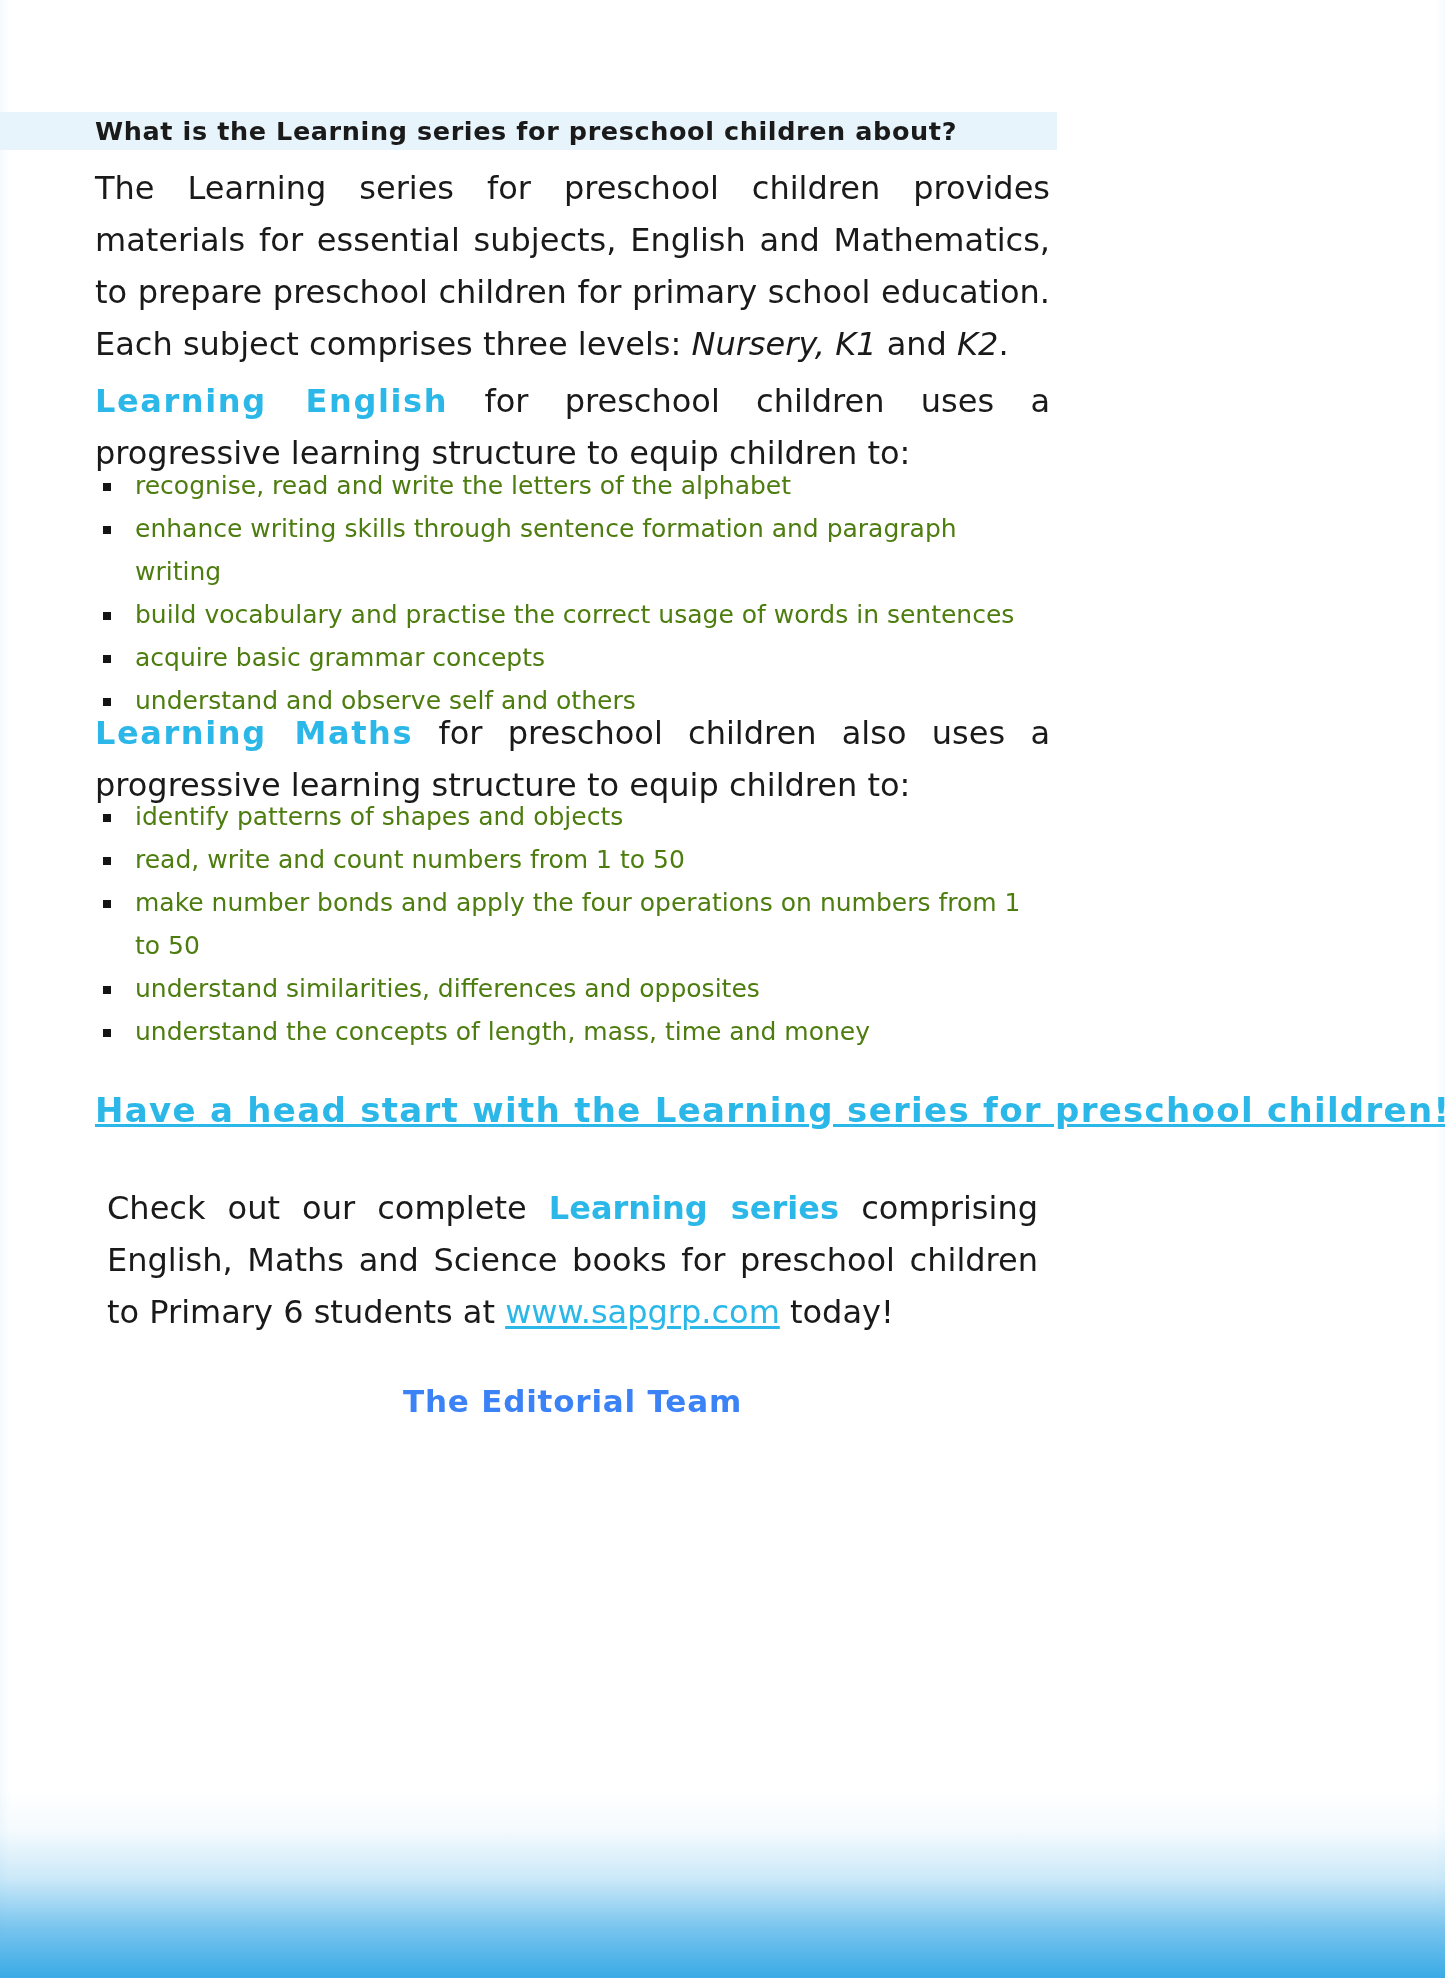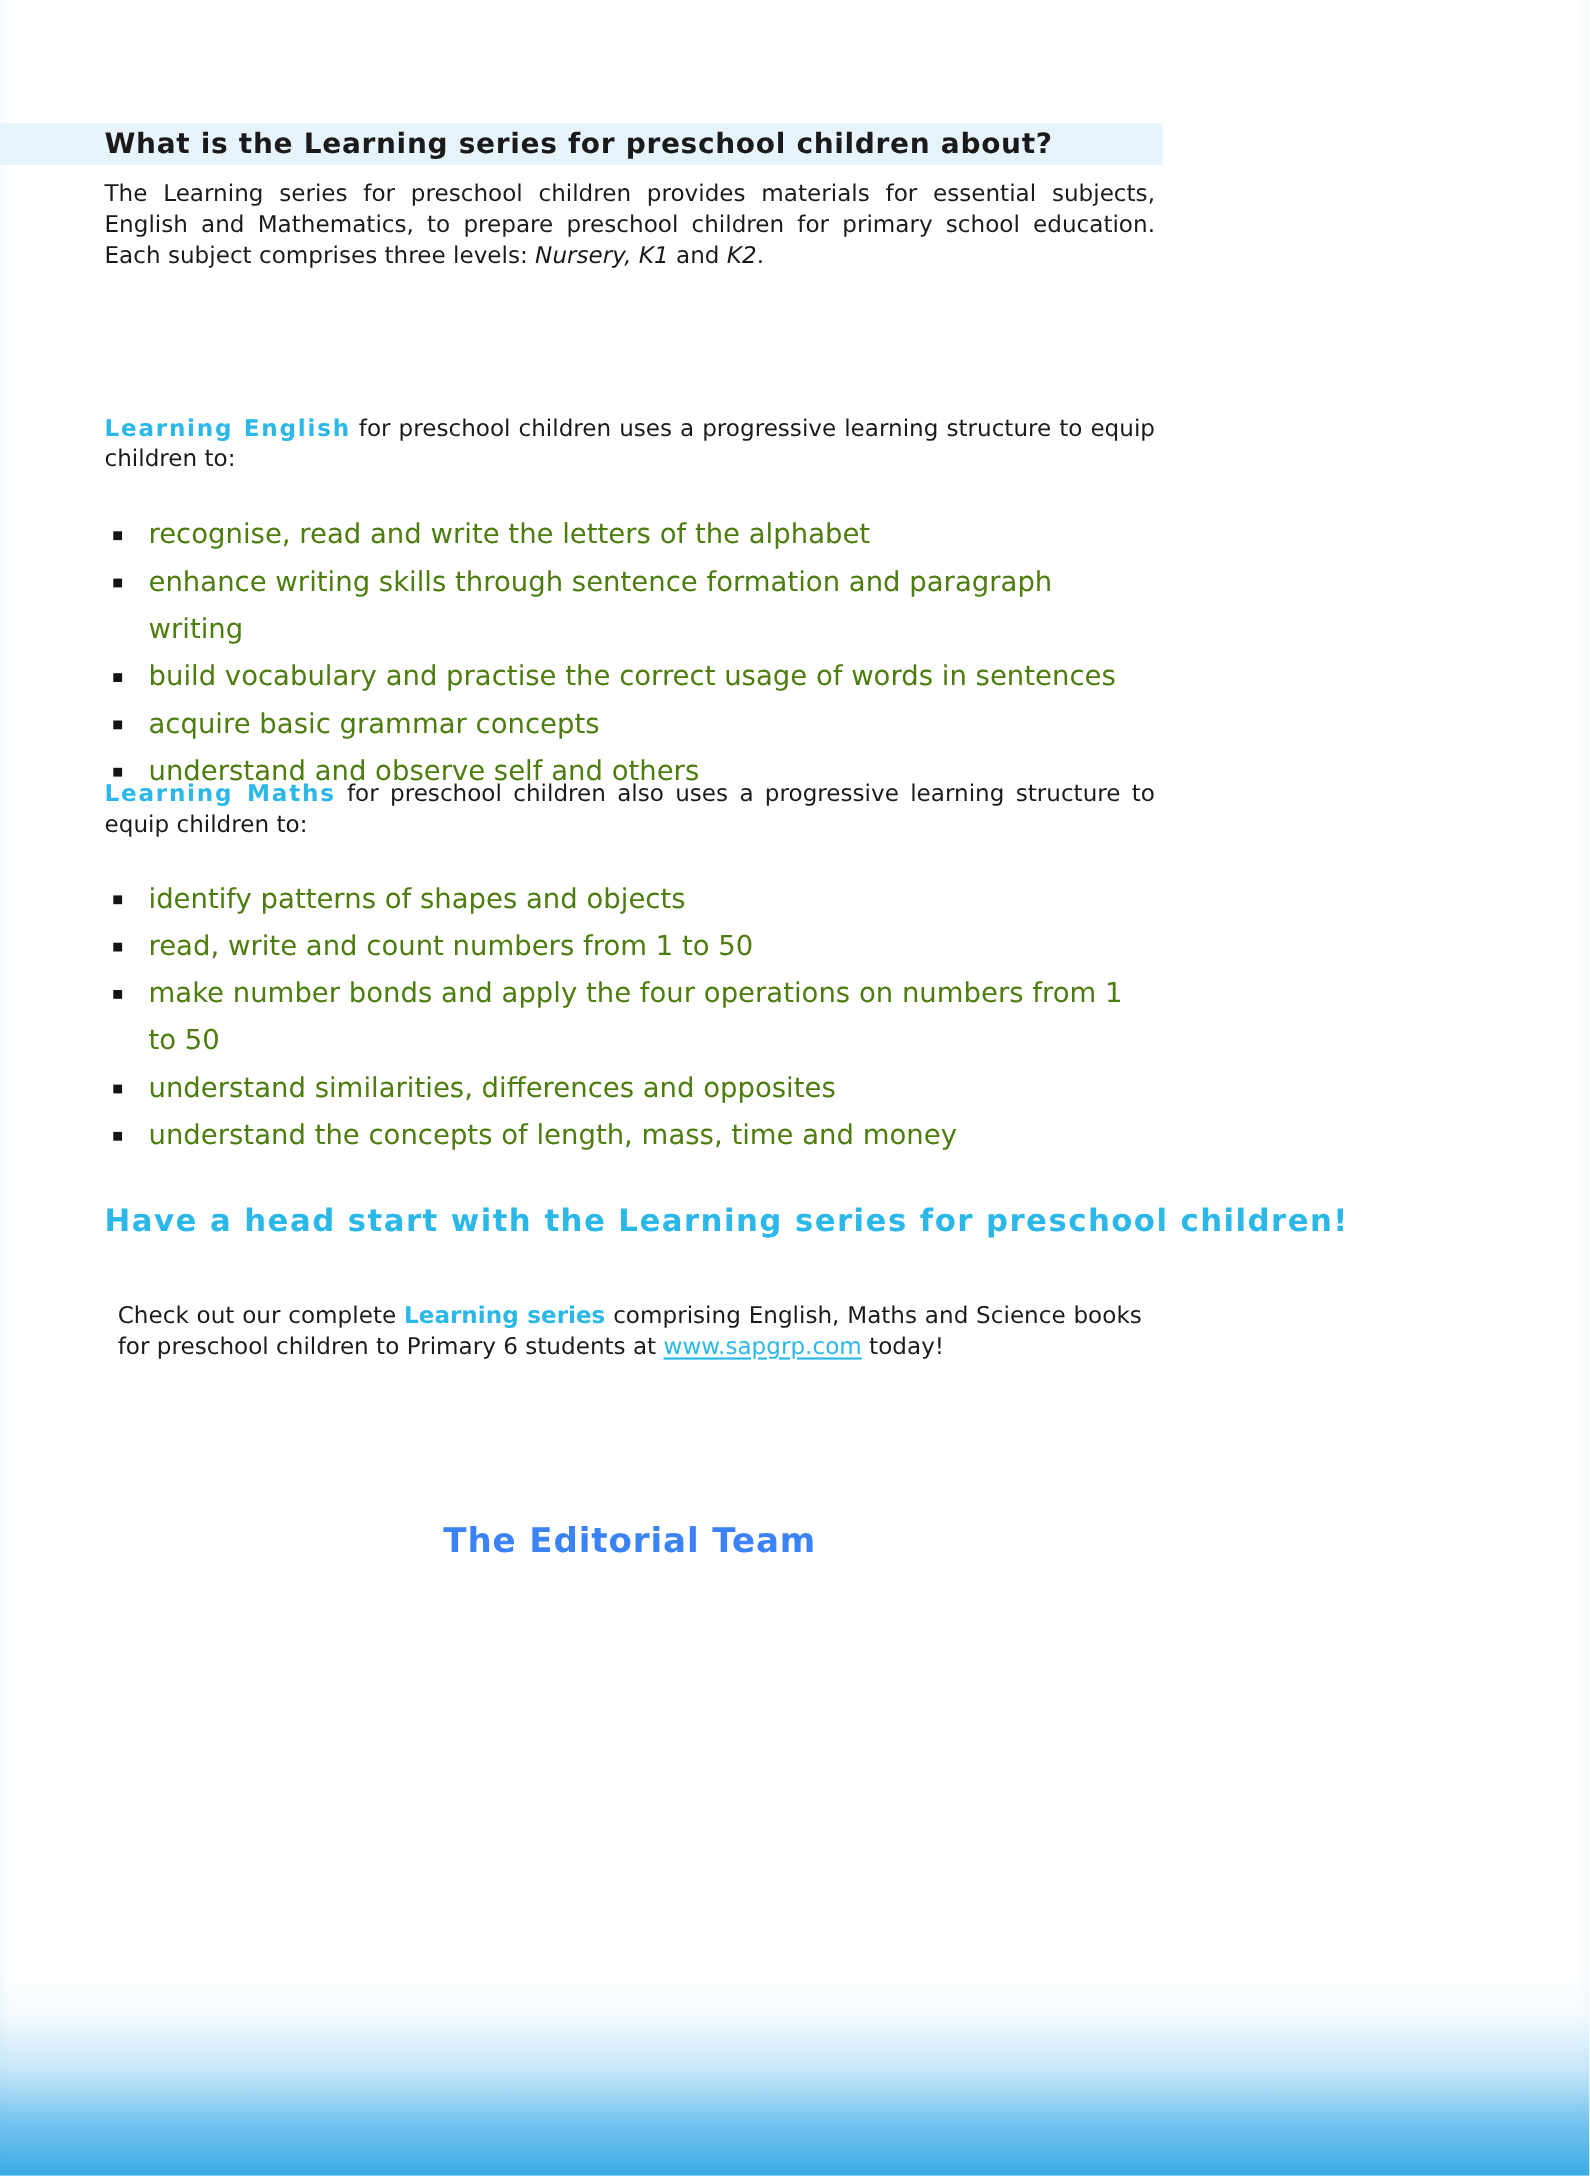--- a/index.html
+++ b/index.html
@@ -80,45 +80,46 @@
     white-space: nowrap;
   }
 
   .block {
     position: absolute;
     left: 95px;
     width: 955px;
   }
 
   .para {
-    font-size: 21px;
-    line-height: 28px;
+    font-size: 32px;
+    line-height: 52px;
     text-align: justify;
     text-justify: inter-word;
     color: #1a1a1a;
   }
 
   .accent {
     color: #2bb8e8;
     font-weight: bold;
   }
   .accent-spaced {
     color: #2bb8e8;
     font-weight: bold;
     letter-spacing: 1.6px;
   }
   .ital { font-style: italic; }
 
   .headline-cyan {
-    font-size: 28px;
+    font-size: 34px;
     line-height: 40px;
     font-weight: bold;
     color: #2bb8e8;
     letter-spacing: 1.3px;
     white-space: nowrap;
+    text-decoration: underline;
   }
 
   a.link, .link {
     color: #2bb8e8;
     text-decoration: underline;
     text-underline-offset: 3px;
   }
 
   
   ul.bullets {

